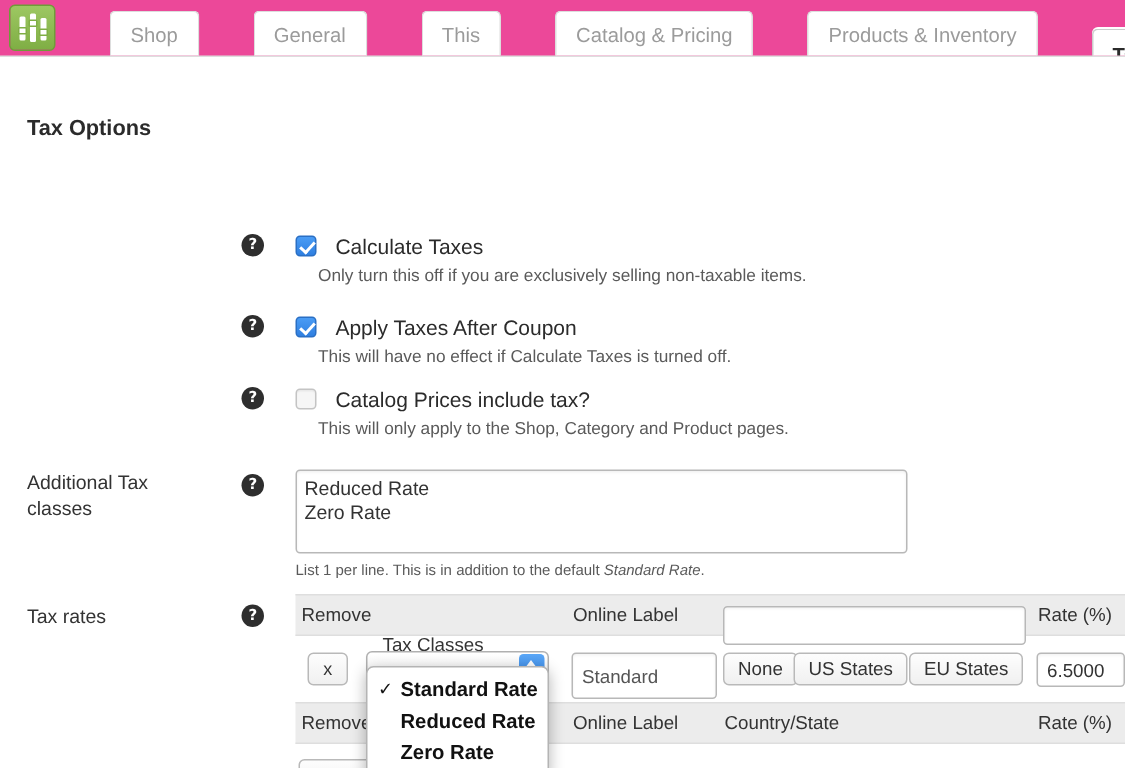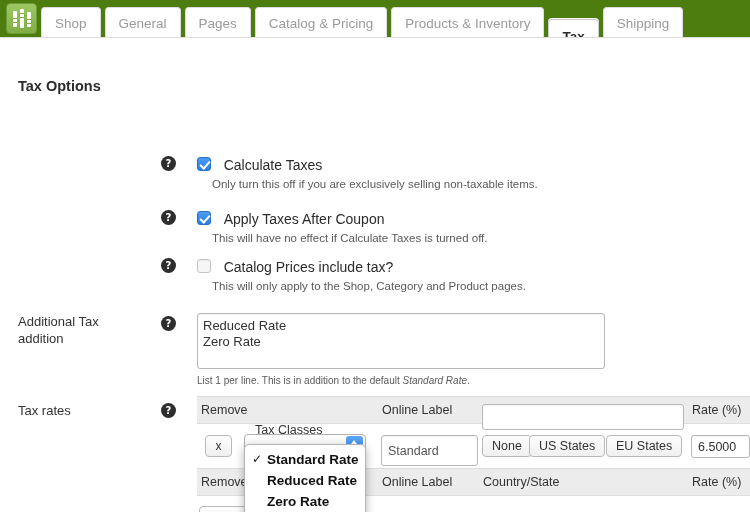--- a/index.html
+++ b/index.html
@@ -14,28 +14,29 @@
     font-family: "Liberation Sans", sans-serif;
     font-size: 13px;
     color: #333333;
     position: relative;
   }
 
   
   .tabbar {
     position: relative;
     height: 38px;
-    background: #4d7c0f;
+    background: #ec4899;
     border-bottom: 1px solid #dddddd;
     display: flex;
     align-items: flex-end;
     padding-left: 3px;
     box-sizing: border-box;
     overflow: hidden;
     white-space: nowrap;
+    gap: 32px;
   }
   .logo {
     width: 31px;
     height: 31px;
     margin: 0 4px 3px 3px;
     border-radius: 4px;
     background: linear-gradient(#9dc762, #7fae44);
     border: 1px solid #6f9c39;
     flex: 0 0 auto;
     position: relative;
@@ -417,21 +418,21 @@
       <span class="fader f2"></span>
       <span class="fader f3"></span>
       <span class="knob k1"></span>
       <span class="knob k2"></span>
       <span class="knob k3"></span>
     </div>
   </div>
 
   <div class="tab">Shop</div>
   <div class="tab">General</div>
-  <div class="tab">Pages</div>
+  <div class="tab">This</div>
   <div class="tab">Catalog &amp; Pricing</div>
   <div class="tab">Products &amp; Inventory</div>
   <div class="tab active">Tax</div>
   <div class="tab">Shipping</div>
 
 </div>
 
 <div class="content">
 
   <div class="page-title">Tax Options</div>
@@ -459,21 +460,21 @@
     <div class="row-body">
       <span class="cb off"></span>
       <span class="cb-label">Catalog Prices include tax?</span>
       <div class="cb-desc">This will only apply to the Shop, Category and Product pages.</div>
     </div>
   </div>
 
   <div class="row" style="top:275px;">
     <div class="row-label">
       <span>Additional Tax</span><br>
-      <span>addition</span>
+      <span>classes</span>
     </div>
     <span class="help row-help" style="top:3px;position:absolute;">?</span>
     <div class="row-body">
       <textarea class="ta" style="">Reduced Rate
 Zero Rate</textarea>
       <div class="ta-desc"><span>List 1 per line. This is in addition to the default </span><i>Standard Rate</i><span>.</span></div>
     </div>
   </div>
 
   <div class="row" style="top:364px;">

